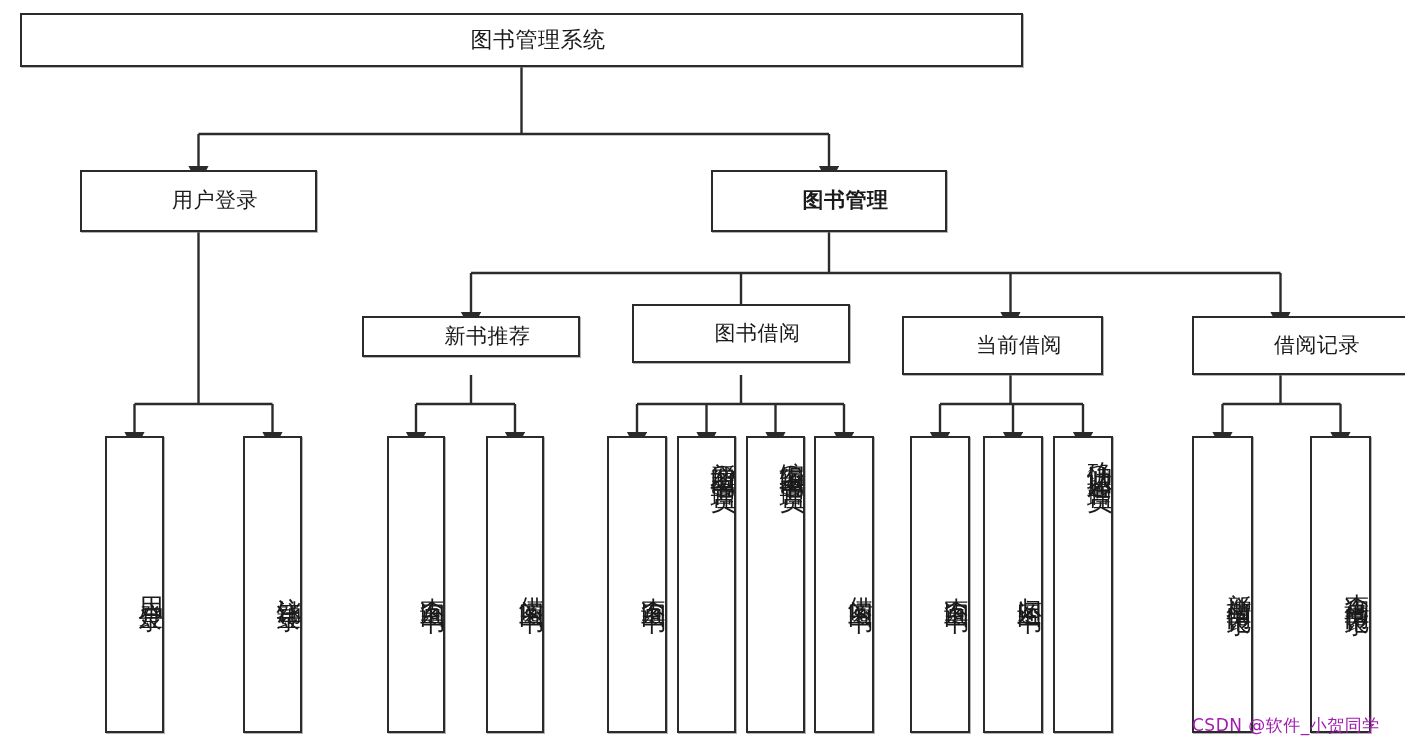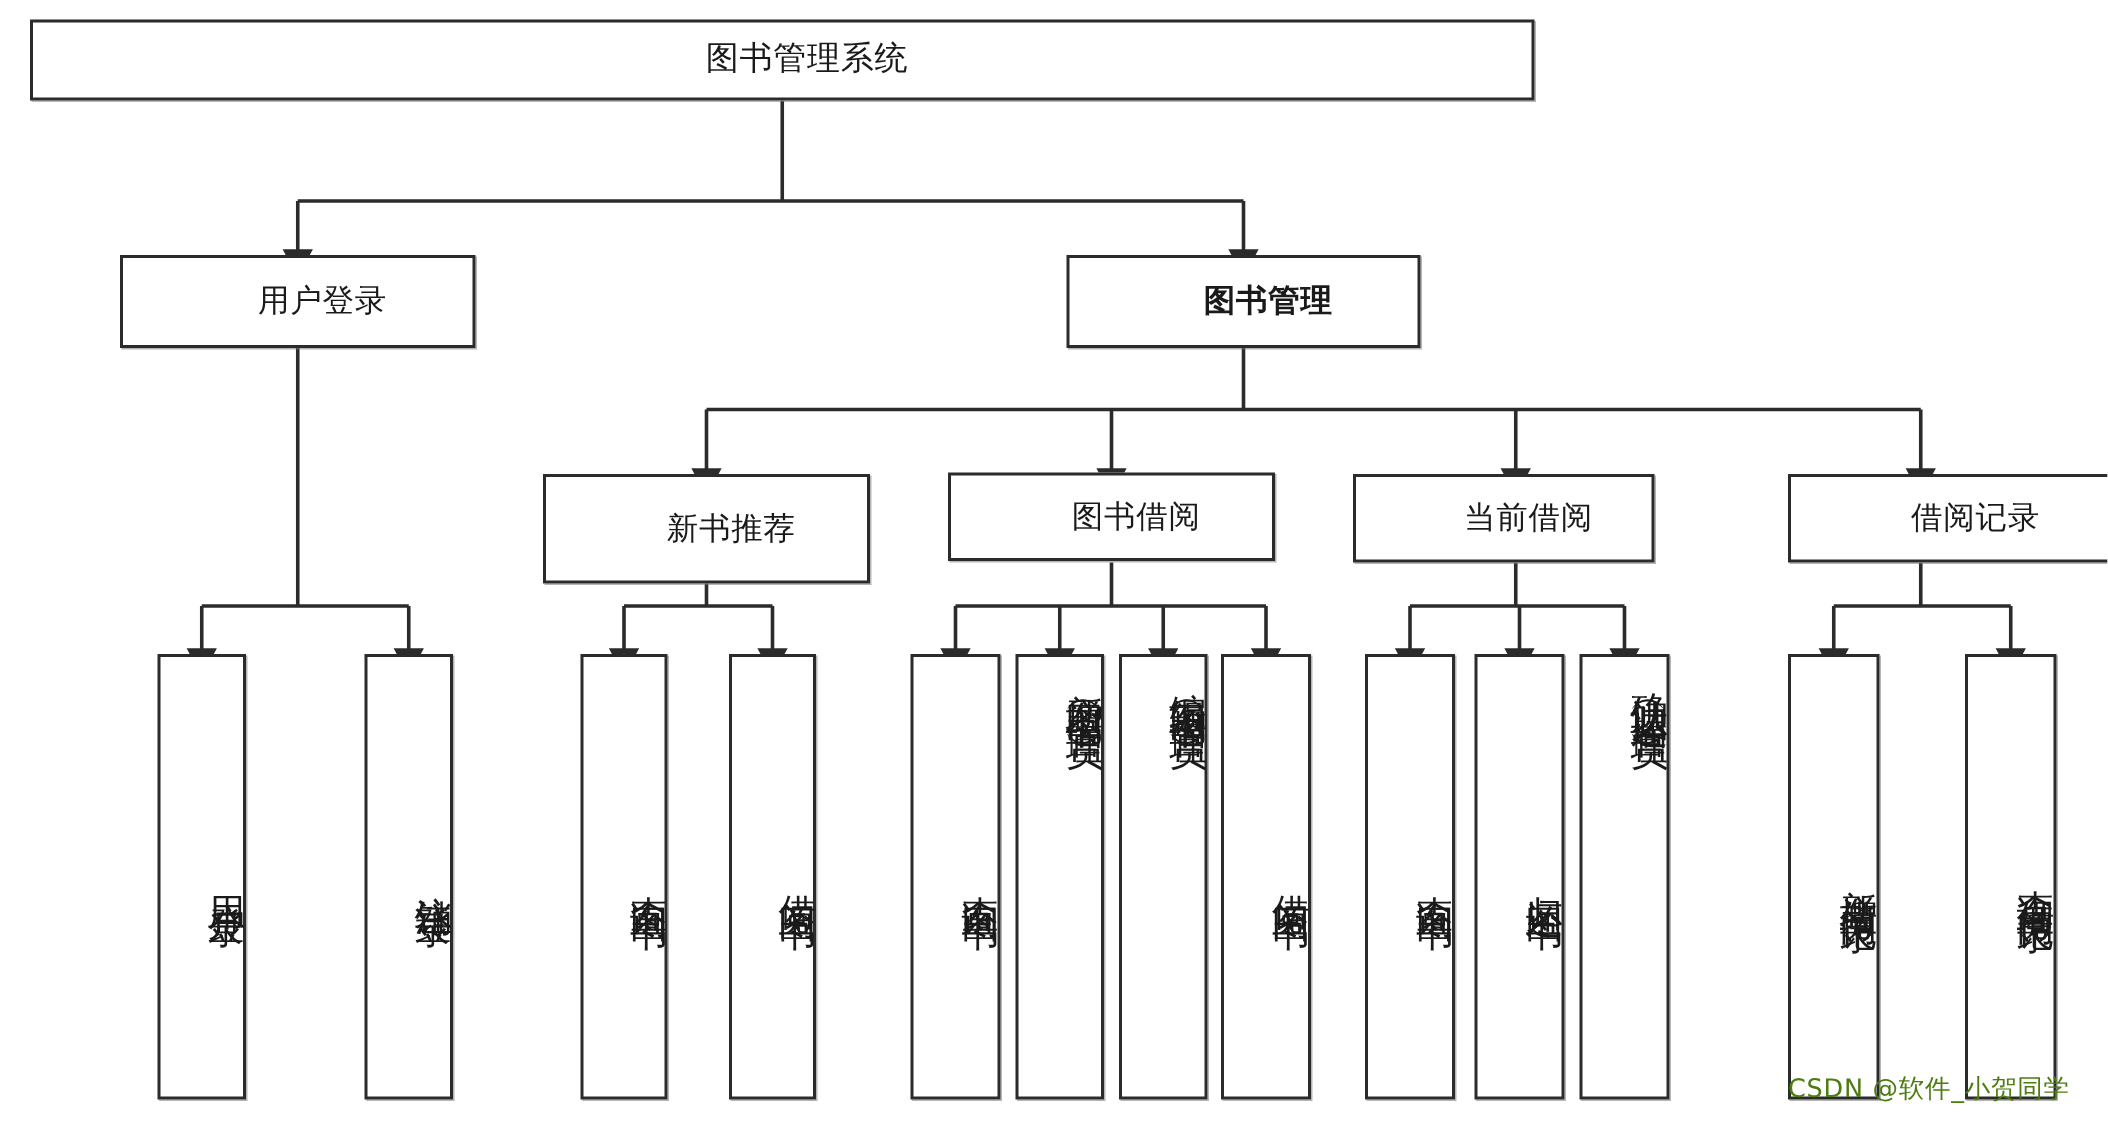--- a/index.html
+++ b/index.html
@@ -65,21 +65,21 @@
     letter-spacing: 4px;
     white-space: nowrap;
   }
   .node.vert.centered {
     align-items: center;
     padding-top: 0;
   }
   .watermark {
     position: absolute;
     font-size: 17px;
-    color: #4d7c0f;
+    color: #a21caf;
     white-space: nowrap;
     letter-spacing: 0.5px;
   }
 </style>
 </head>
 <body>
 
 <div id="canvas">
   <svg id="edges" width="1405" height="747" viewBox="0 0 1405 747" xmlns="http://www.w3.org/2000/svg">
     <defs>
@@ -127,24 +127,24 @@
   <div id="node-layer">
       <div class="node horiz root" style="left: 20px; top: 13px; width: 1003px; height: 54px;">
         <span class="label">图书管理系统</span>
       </div>
       <div class="node horiz" style="left: 80px; top: 170px; width: 237px; height: 62px;">
         <span class="label">用户登录</span>
       </div>
       <div class="node horiz" style="left: 711px; top: 170px; width: 236px; height: 62px; font-weight: bold;">
         <span class="label">图书管理</span>
       </div>
-      <div class="node horiz" style="left: 362px; top: 316px; width: 218px; height: 73px;">
+      <div class="node horiz" style="left: 362px; top: 316px; width: 218px; height: 41px;">
         <span class="label">新书推荐</span>
       </div>
-      <div class="node horiz" style="left: 632px; top: 315px; width: 218px; height: 59px;">
+      <div class="node horiz" style="left: 632px; top: 304px; width: 218px; height: 59px;">
         <span class="label">图书借阅</span>
       </div>
       <div class="node horiz" style="left: 902px; top: 316px; width: 201px; height: 59px;">
         <span class="label">当前借阅</span>
       </div>
       <div class="node horiz" style="left: 1172px; top: 316px; width: 217px; height: 59px; margin-left: 20px;">
         <span class="label">借阅记录</span>
       </div>
       <div class="node vert centered" style="left: 105px; top: 436px; width: 59px; height: 297px;">
         <span class="label">用户登录</span>

